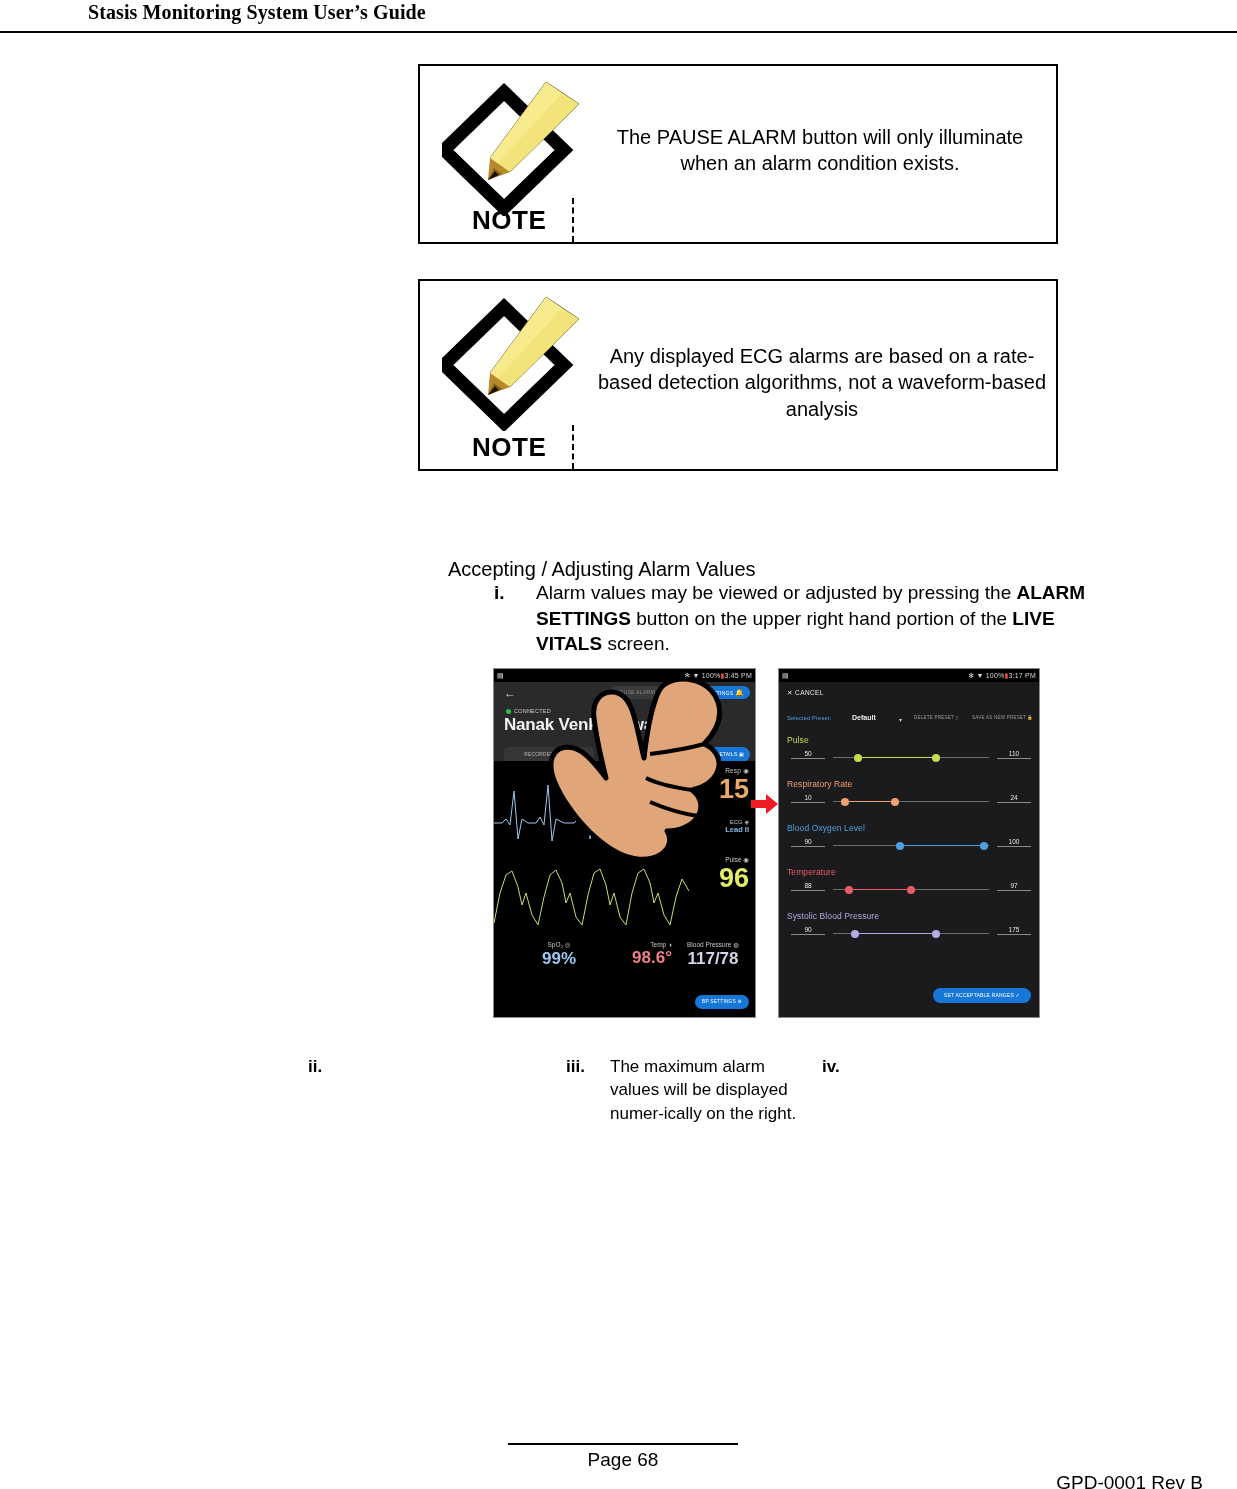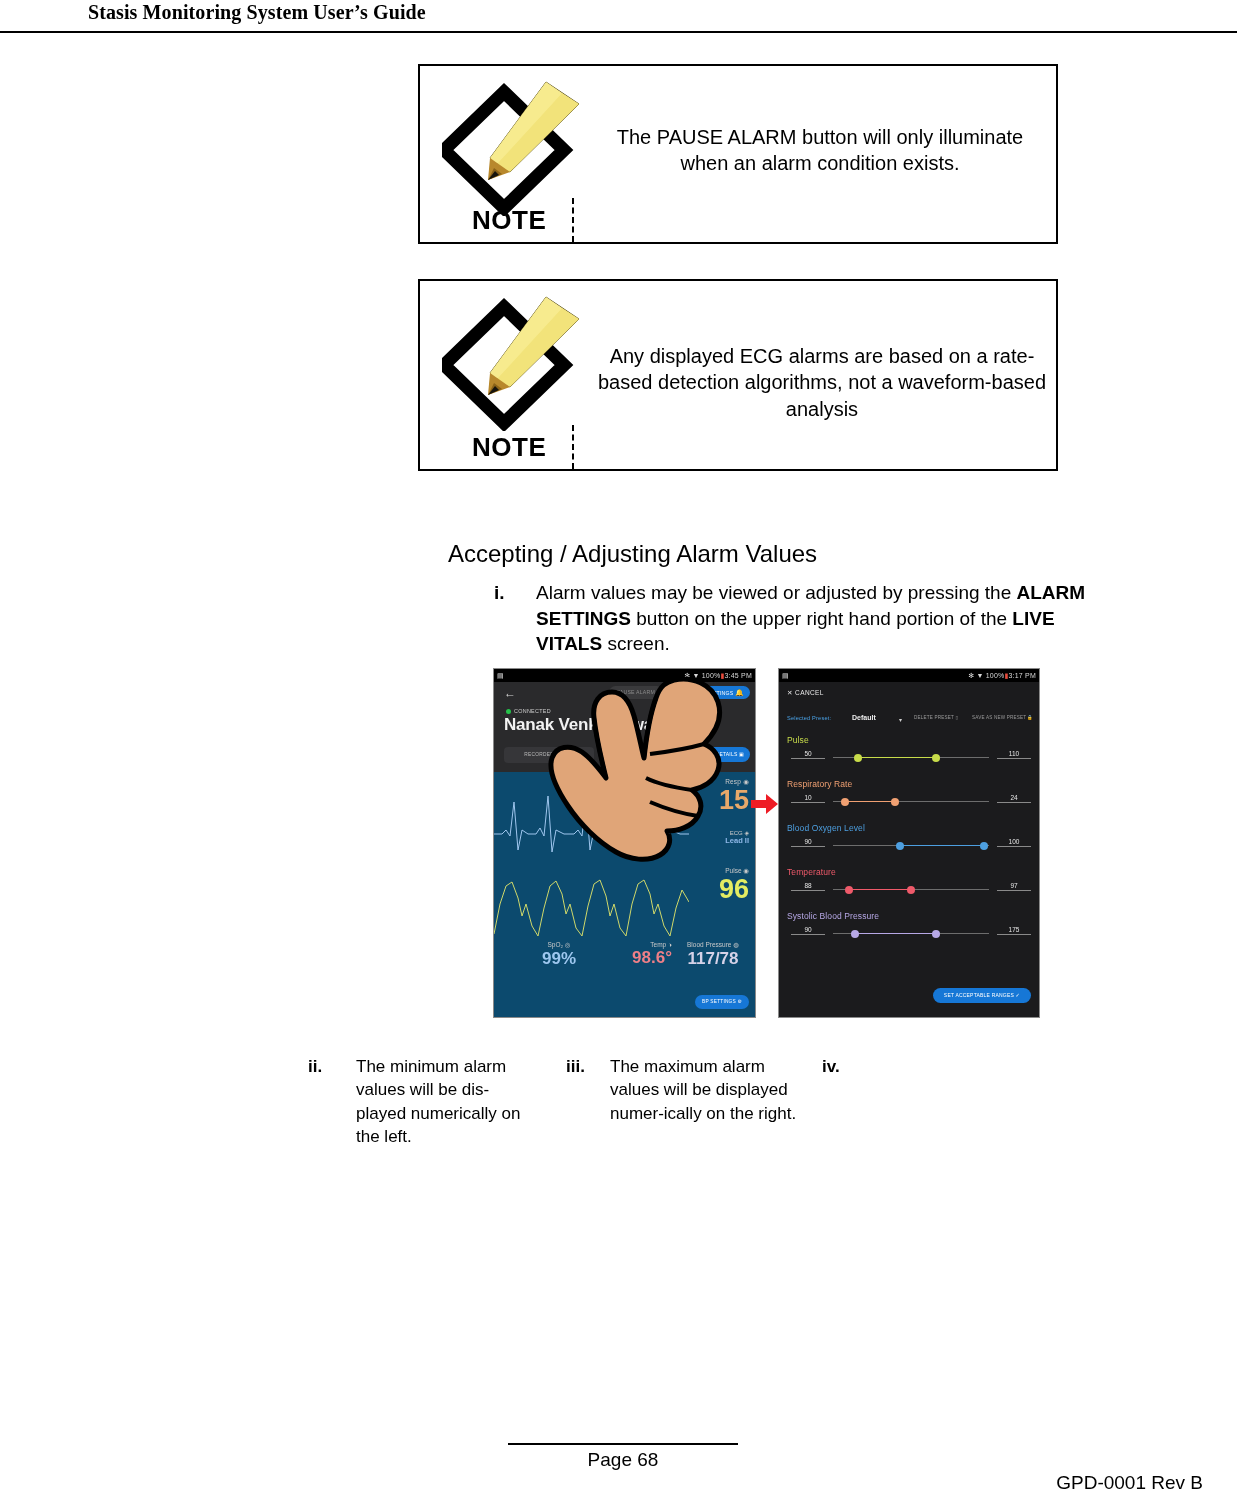--- a/index.html
+++ b/index.html
@@ -49,22 +49,22 @@
   }
   .note-text{
     position:absolute;
     font-size:20px;line-height:1.32;text-align:center;color:#000;
   }
   #note-box-1 .note-text{left:180px;top:58px;width:440px;}
   #note-box-2 .note-text{left:176px;top:62px;width:452px;}
 
   
   .section-heading{
-    position:absolute;left:448px;top:538px;
-    font-size:24px;line-height:1.3;text-align:center;
+    position:absolute;left:448px;top:556px;
+    font-size:20px;line-height:1.3;text-align:center;
   }
   .step{
     position:absolute;
     font-size:19px;line-height:1.35;
   }
   #step-i{left:494px;top:580px;width:610px;}
   #step-i .marker{
     position:absolute;left:0;top:0;font-weight:700;width:42px;
   }
   #step-i .body{margin-left:42px;display:block;}
@@ -125,21 +125,21 @@
   .lv-tab-blank{
     position:absolute;left:105px;top:65px;width:90px;height:16px;
     background:#363639;border-radius:4px;
   }
   .lv-vitaldetails{
     position:absolute;right:5px;top:65px;height:15px;
     background:#1677d6;color:#fff;border-radius:8px;
     font-size:5px;line-height:15px;padding:0 6px;letter-spacing:.2px;white-space:nowrap;
   }
 
-  .lv-body{position:absolute;left:0;top:103px;width:100%;bottom:0;background:#0c4a6e;}
+  .lv-body{position:absolute;left:0;top:92px;width:100%;bottom:0;background:#000000;}
 
   .wave-top{position:absolute;left:0;top:0;width:195px;height:90px;}
   .wave-bottom{position:absolute;left:0;top:92px;width:195px;height:82px;}
 
   .lv-resp{position:absolute;right:6px;top:6px;text-align:right;}
   .lv-resp .lbl{font-size:6.5px;color:#c9c9c9;letter-spacing:.2px;}
   .lv-resp .val{font-size:27px;font-weight:700;color:#e8a96a;line-height:28px;}
   .lv-ecg{position:absolute;right:6px;top:57px;text-align:right;}
   .lv-ecg .lbl{font-size:6px;color:#c9c9c9;}
   .lv-ecg .val{font-size:7.5px;font-weight:700;color:#8fb8e8;}
@@ -434,21 +434,20 @@
       </div>
     </div>
 
 
     <div class="as-setbtn"><span>SET ACCEPTABLE RANGES</span> <span>✓</span></div>
   </div>
 </div>
 
 <div class="col-step" id="step-ii">
   <span class="marker">ii.</span>
-  <span class="body">The minimum alarm values will be dis-played numerically on the left.</span>
 </div>
 <div class="col-step" id="step-iii">
   <span class="marker">iii.</span>
   <span class="body">The maximum alarm values will be displayed numer-ically on the right.</span>
 </div>
 <div class="col-step" id="step-iv">
   <span class="marker">iv.</span>
 </div>
 
 <div class="footer-rule"></div>

